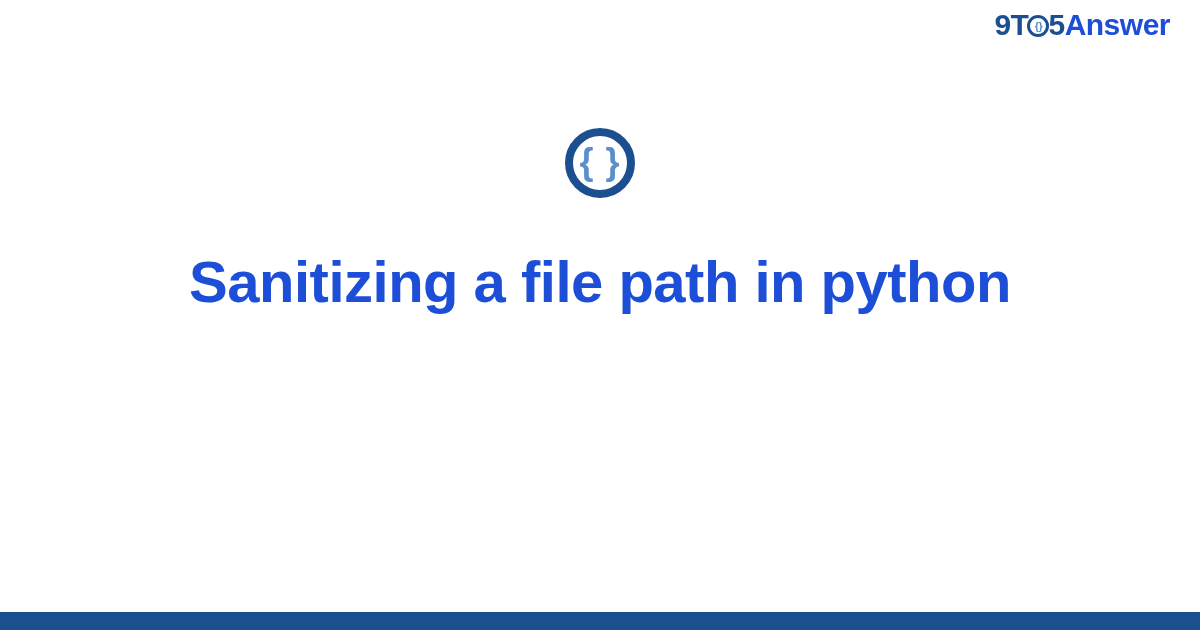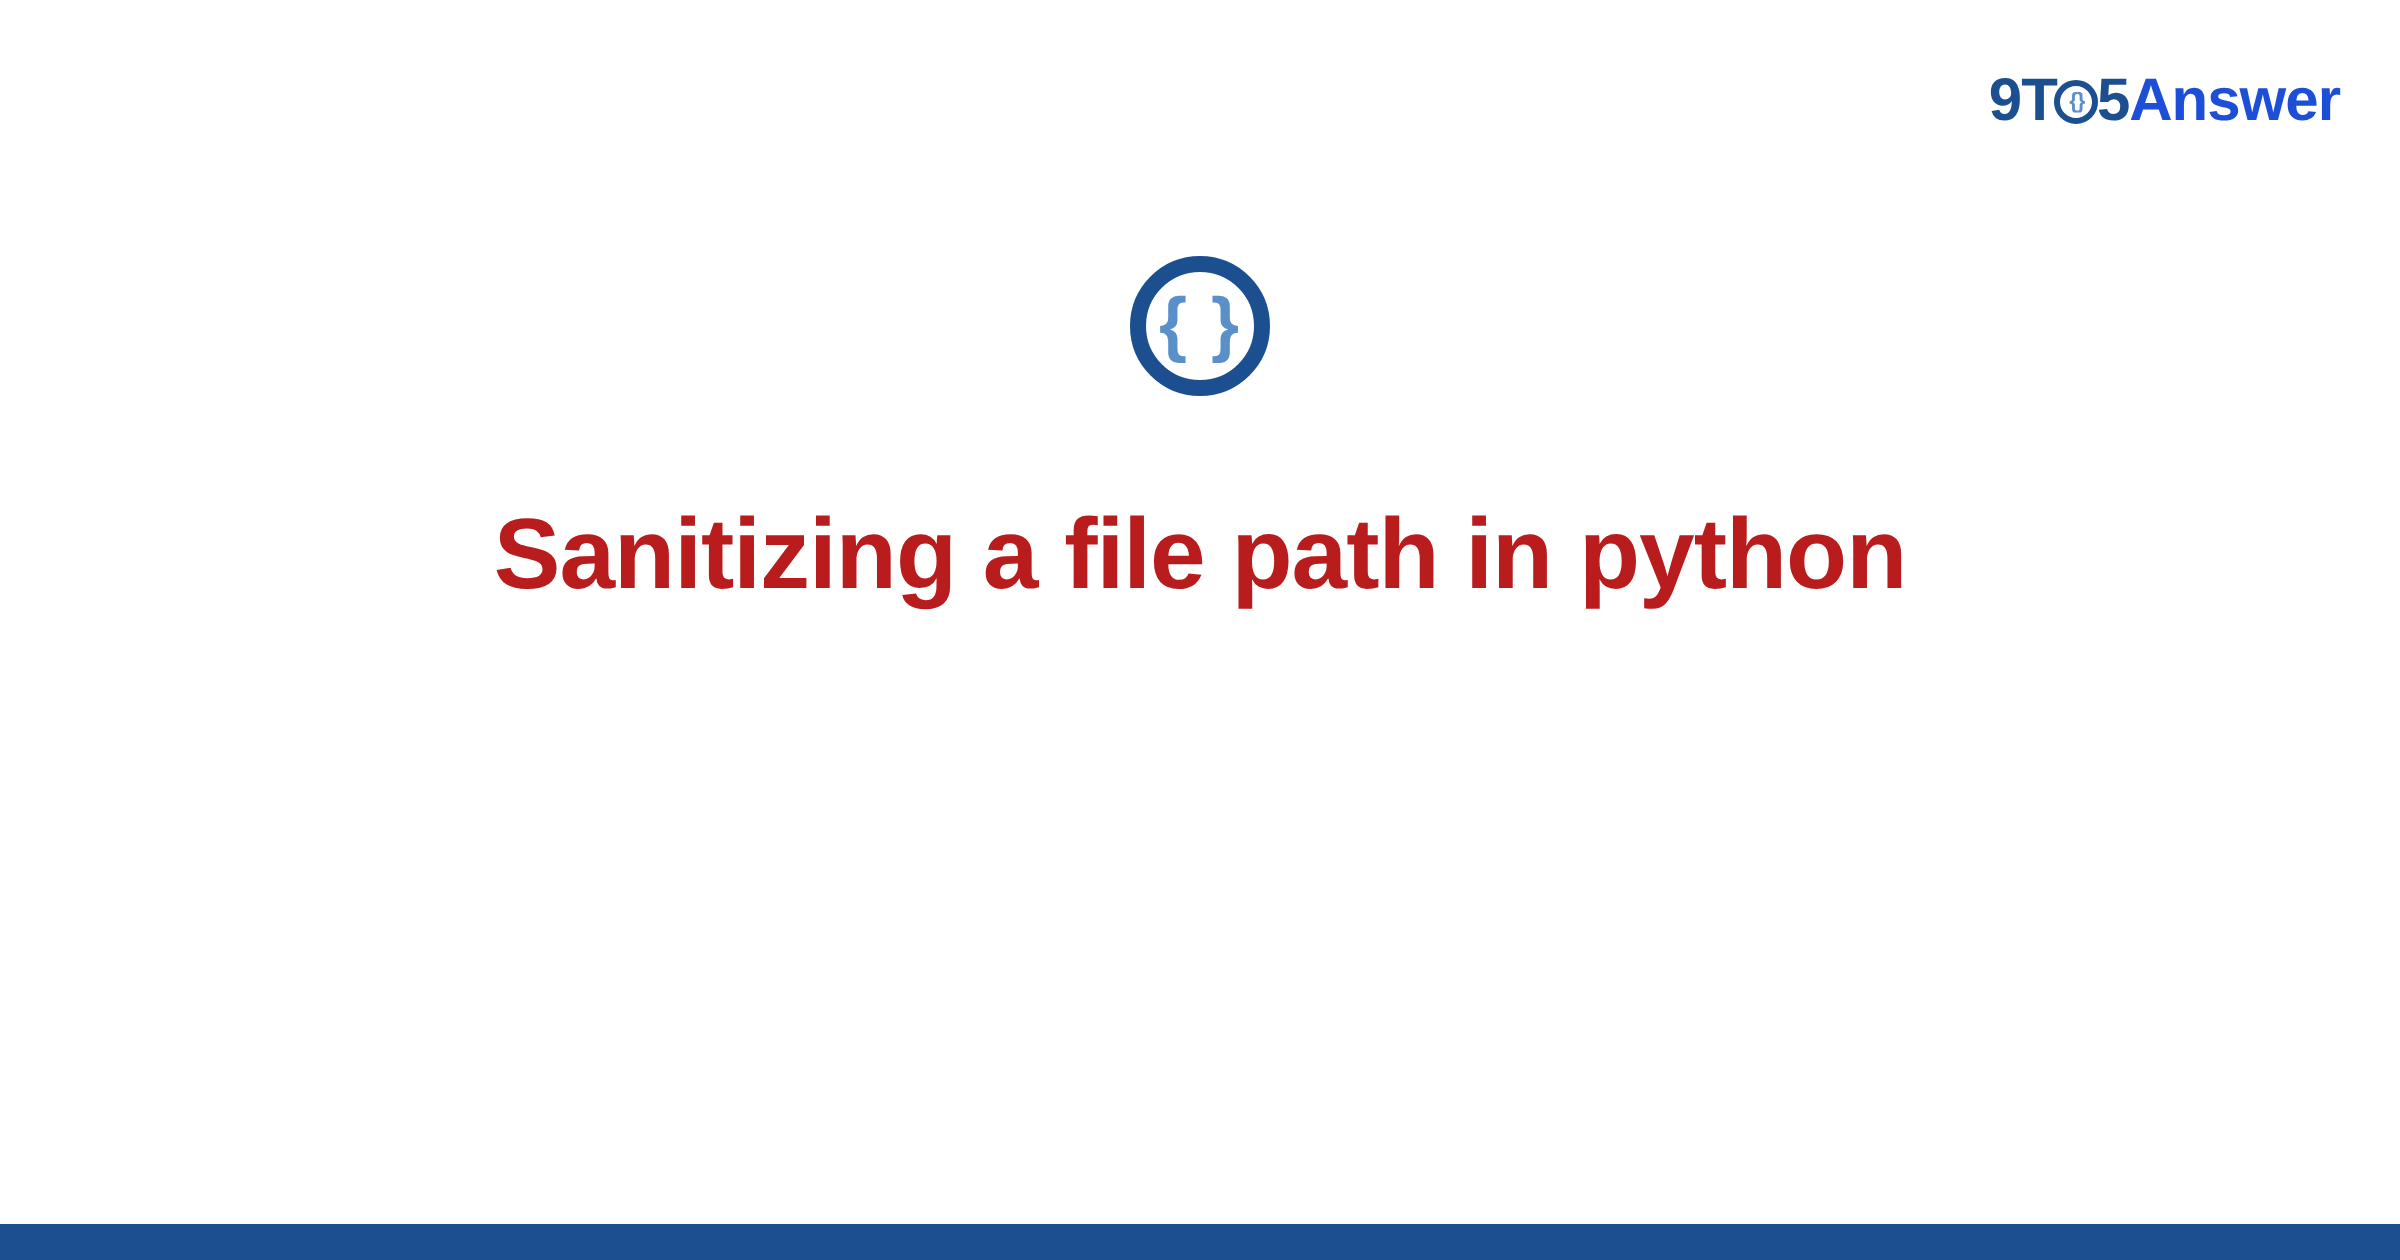--- a/index.html
+++ b/index.html
@@ -10,21 +10,21 @@
     body {
       width: 1200px;
       height: 630px;
       background: #ffffff;
       font-family: Arial, Helvetica, sans-serif;
       position: relative;
       overflow: hidden;
     }
     .logo-brand {
       position: absolute;
-      top: 34px;
+      top: 8px;
       right: 30px;
       font-size: 30px;
       font-weight: bold;
       letter-spacing: -0.5px;
     }
     .logo-9t {
       color: #1b4f8f;
       font-weight: 700;
     }
     .logo-o-wrap {
@@ -88,23 +88,23 @@
       letter-spacing: 1px;
       line-height: 1;
       margin-top: -3px;
     }
     .title {
       position: absolute;
       top: 248px;
       left: 0;
       right: 0;
       text-align: center;
-      font-size: 50px;
+      font-size: 58px;
       font-weight: 700;
-      color: #b91c1c;
+      color: #1d4ed8;
       letter-spacing: -0.5px;
     }
     .bottom-bar {
       position: absolute;
       bottom: 0;
       left: 0;
       right: 0;
       height: 18px;
       background: #1b4f8f;
     }

